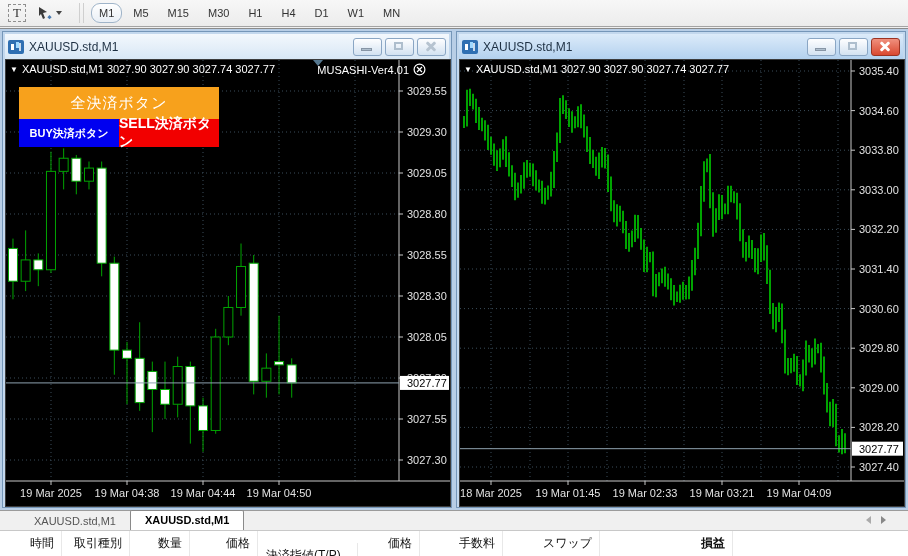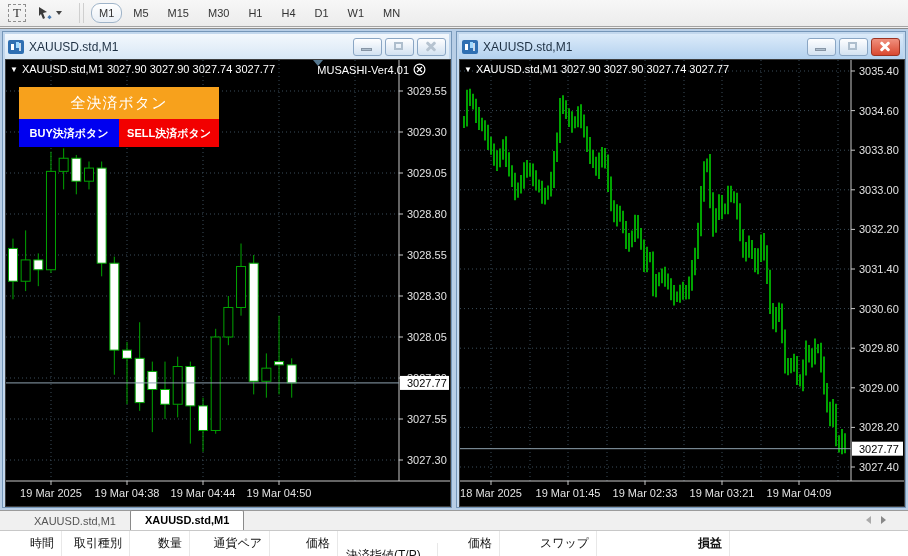--- a/index.html
+++ b/index.html
@@ -43,21 +43,21 @@
   .info-line .tri{font-size:8px;vertical-align:1px;margin-right:4px;}
   .ea-badge{position:absolute;right:24px;top:3px;color:#fff;font-size:11px;display:flex;align-items:center;gap:4px;}
 
   
   .panel-buttons{position:absolute;left:13px;top:27px;width:200px;}
   .btn-close-all{width:200px;height:32px;background:var(--accent-orange,#f7a11c);color:#fff;font-size:15px;
                  display:flex;align-items:center;justify-content:center;letter-spacing:1px;}
   .btn-row{display:flex;}
   .btn-close-buy{width:100px;height:28px;background:var(--accent-blue,#0000f0);color:#fff;font-size:11px;font-weight:bold;
                  display:flex;align-items:center;justify-content:center;}
-  .btn-close-sell{width:100px;height:28px;background:var(--accent-red,#f20000);color:#fff;font-size:11px;font-weight:bold;
+  .btn-close-sell{width:100px;height:28px;background:var(--accent-red,#f20000);color:#fff;font-size:14px;font-weight:bold;
                  display:flex;align-items:center;justify-content:center;}
 
   
   #tab-row{position:absolute;left:0;top:510px;width:908px;height:20px;background:#f0f0f0;border-top:1px solid #9b9b9b;
            display:flex;align-items:flex-end;padding-left:20px;box-sizing:border-box;}
   .term-tab{height:18px;line-height:18px;padding:0 14px;color:#555;font-size:11px;white-space:nowrap;}
   .term-tab.active{background:#fff;border:1px solid #8a8a8a;border-bottom:none;border-radius:2px 2px 0 0;color:#000;font-weight:bold;height:19px;}
   #tab-arrows{position:absolute;right:22px;top:516px;display:flex;gap:10px;}
   .t-arrow{width:0;height:0;border-top:4px solid transparent;border-bottom:4px solid transparent;}
   .t-arrow.left{border-right:5px solid #aaa;}
@@ -474,20 +474,20 @@
     </div>
   <div id="tab-arrows">
     <div class="t-arrow left"></div>
     <div class="t-arrow right"></div>
   </div>
 
   <div id="terminal-header">
       <div class="th-cell r" style="width: 62px;">時間</div>
       <div class="th-cell r" style="width: 68px;">取引種別</div>
       <div class="th-cell r" style="width: 60px;">数量</div>
-      <div class="th-cell r" style="width: 80px;">通貨ペア</div>
       <div class="th-cell r" style="width: 68px;">価格</div>
       <div class="th-cell l" style="width: 100px; margin-top: 12px;">決済指値(T/P)</div>
       <div class="th-cell r" style="width: 62px;">価格</div>
+      <div class="th-cell r" style="width: 83px;">手数料</div>
       <div class="th-cell r" style="width: 97px;">スワップ</div>
       <div class="th-cell r" style="width: 133px; font-weight: bold;">損益</div>
     </div>
 </div>
 
 </body></html>

